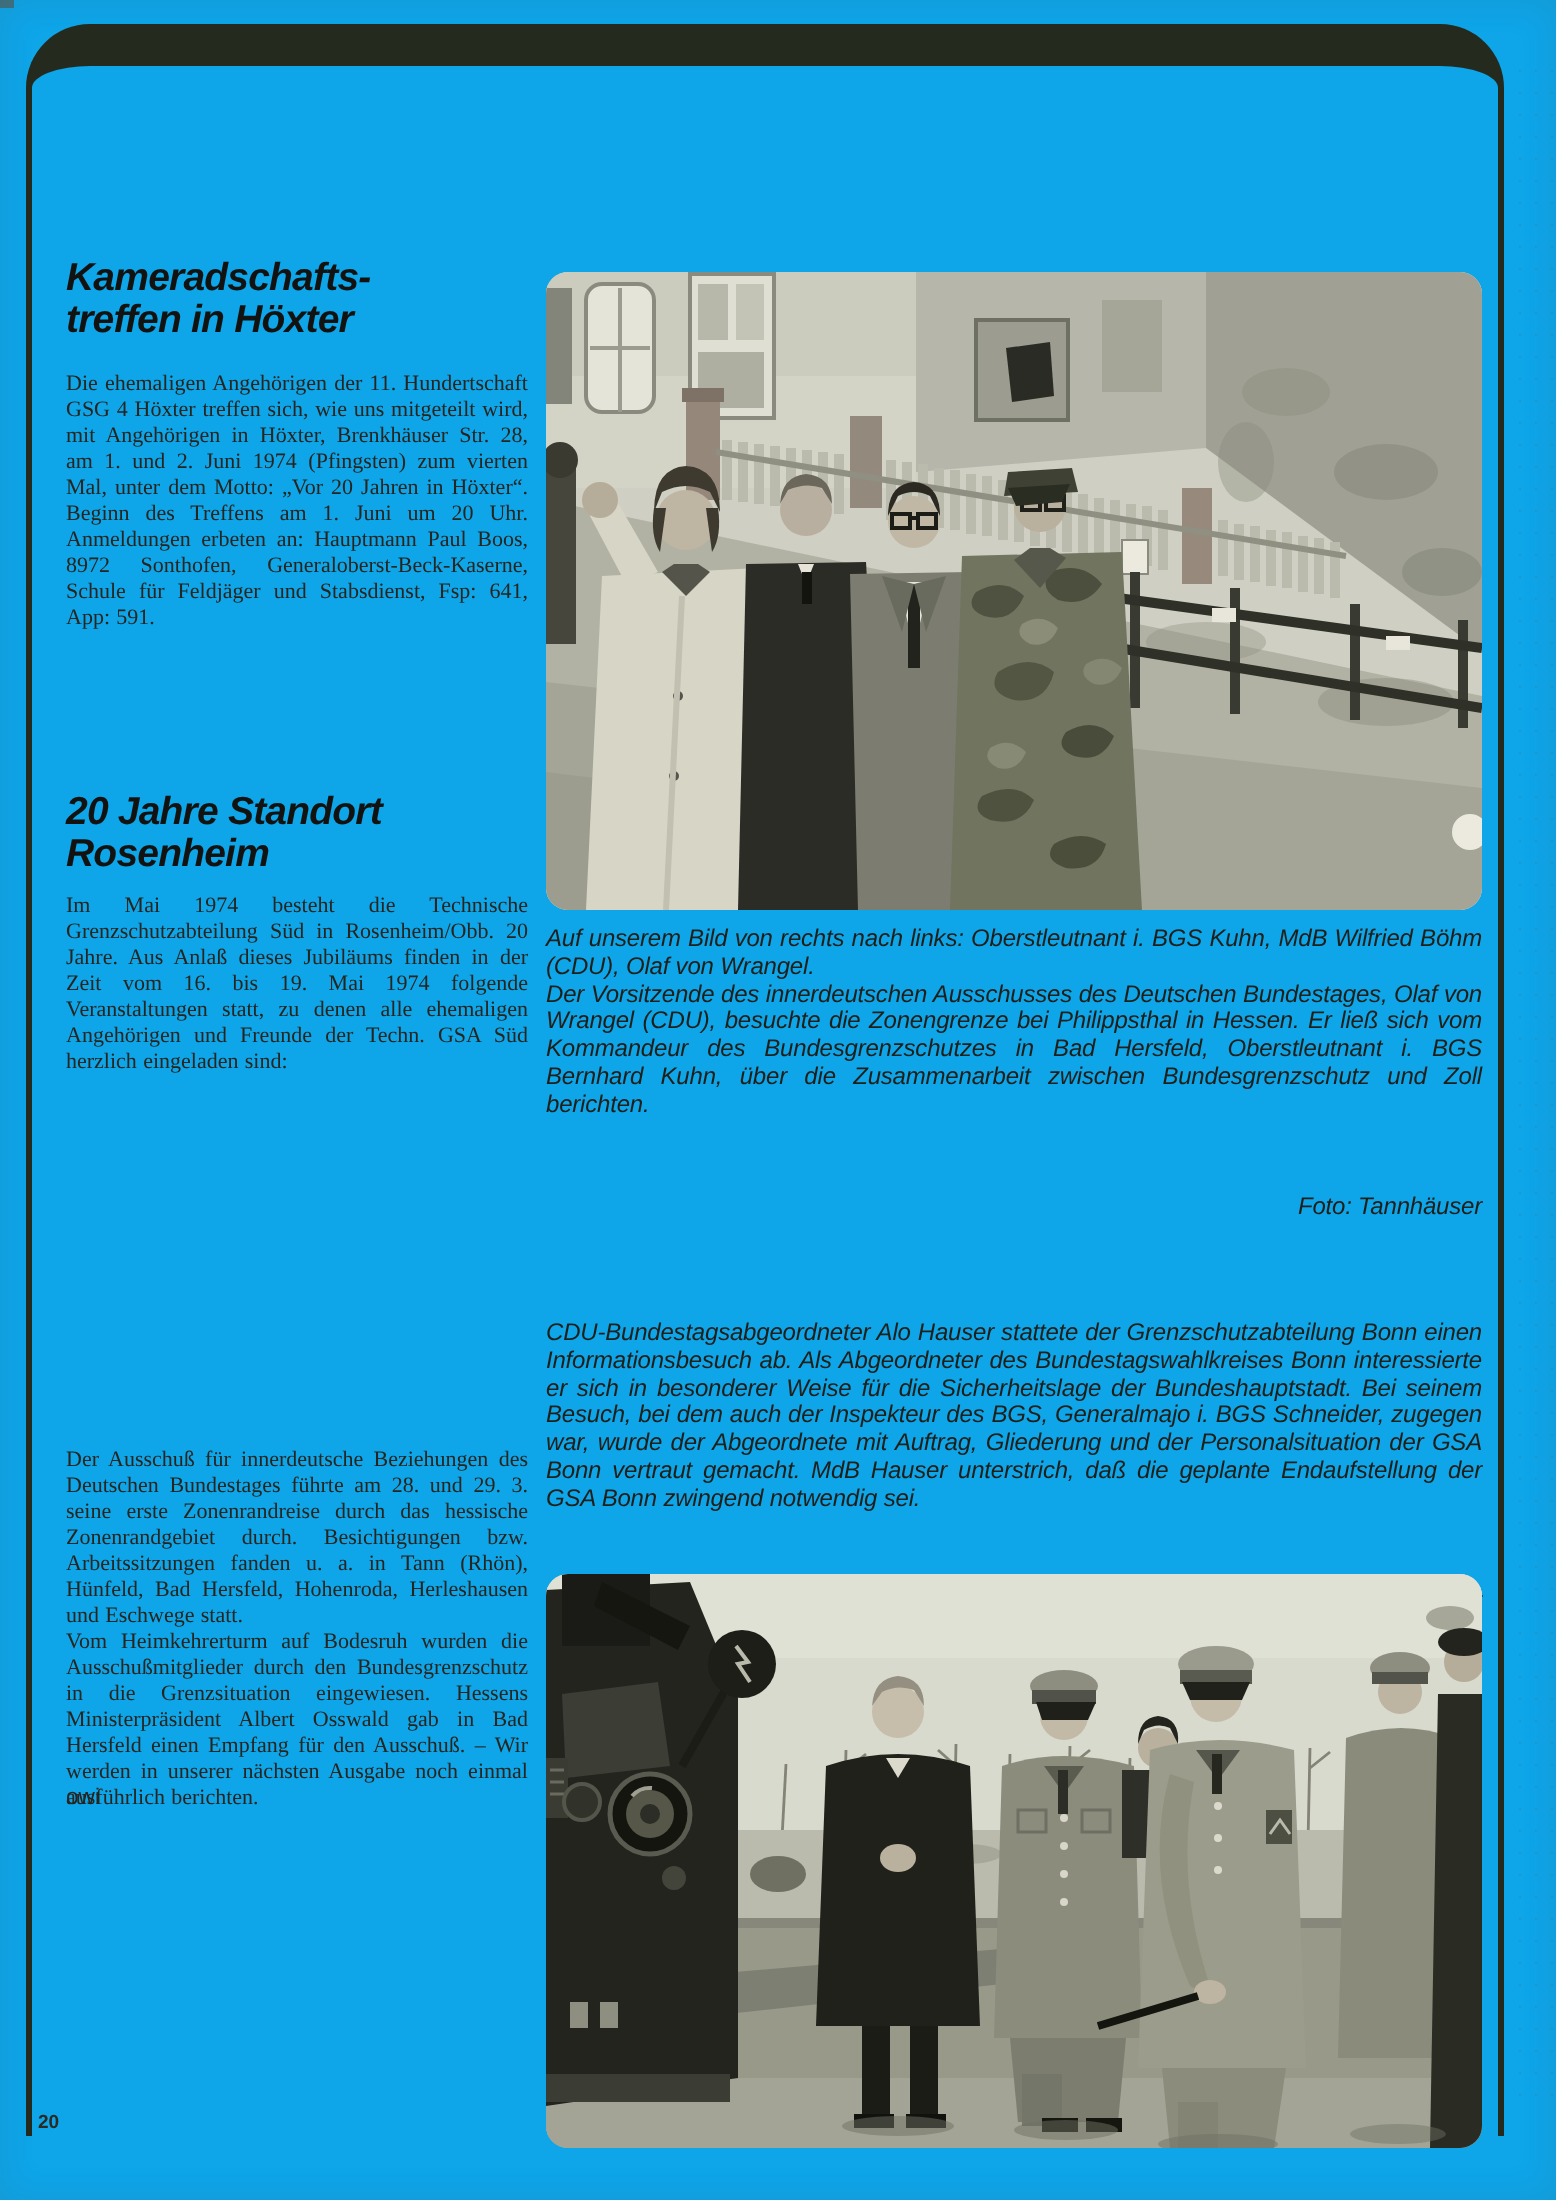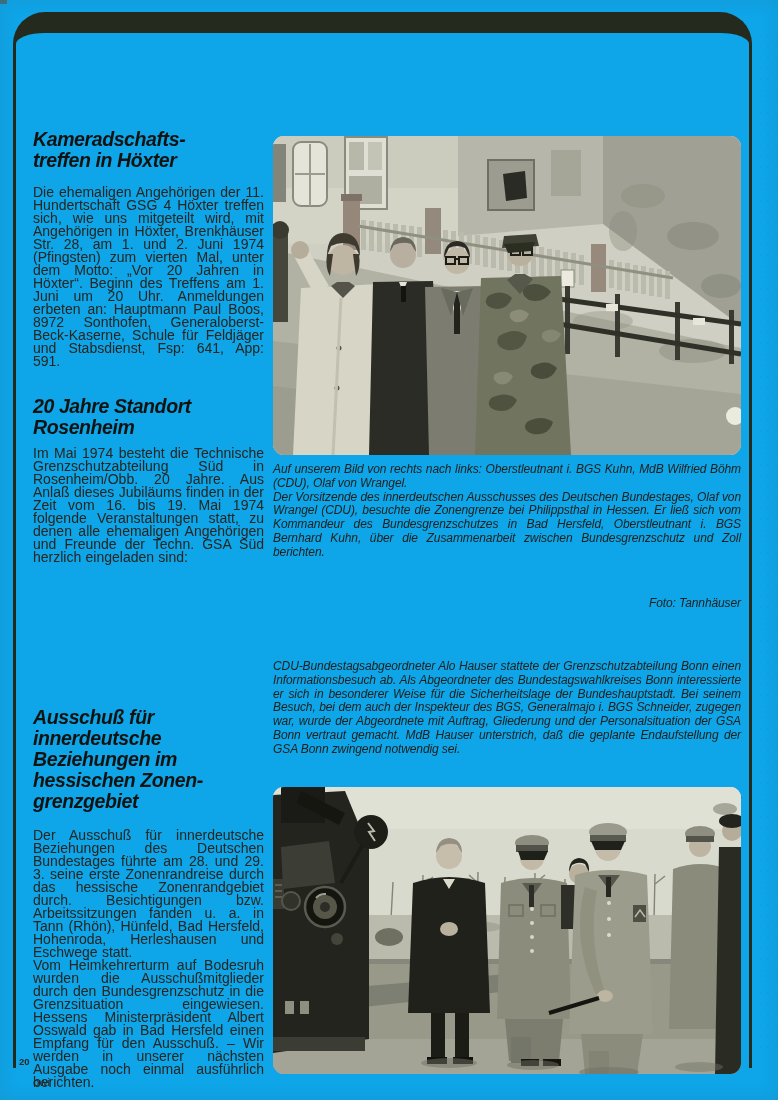--- a/index.html
+++ b/index.html
@@ -23,22 +23,22 @@
   
   .article{position:absolute;left:33px;width:231px;}
   .article-1{top:129px;}
   .article-2{top:396px;}
   .article-3{top:707px;}
   .headline{
     margin:0;font-size:19.5px;line-height:21px;font-weight:700;font-style:italic;
     letter-spacing:-.4px;color:#121310;white-space:pre-line;
   }
   .body-text{
-    margin-top:15px;font-size:14px;line-height:13px;color:#26251f;
-    text-align:justify;word-spacing:.4px;hyphens:auto;
+    margin-top:15px;font-size:11px;line-height:13px;color:#26251f;
+    text-align:justify;word-spacing:.4px;hyphens:auto;font-family:Liberation Serif, serif;
   }
   .body-text p{margin:0;}
   .article-2 .body-text{margin-top:9px;}
   .article-3 .body-text{margin-top:17px;}
   .author-line{
     text-align:left;font-size:11.3px;line-height:13px;color:#26251f;margin-top:-13px;
   }
   .page-number{
     position:absolute;left:19px;top:1056px;font-size:9.5px;font-weight:700;color:#2b2a23;
   }
@@ -78,25 +78,20 @@
 
   <section class="article article-2">
     <h2 class="headline">20 Jahre Standort
 Rosenheim</h2>
     <div class="body-text">
         <p>Im Mai 1974 besteht die Technische Grenzschutzabteilung Süd in Rosenheim/Obb. 20 Jahre. Aus Anlaß dieses Jubiläums finden in der Zeit vom 16. bis 19. Mai 1974 folgende Veranstaltungen statt, zu denen alle ehemaligen Angehörigen und Freunde der Techn. GSA Süd herzlich eingeladen sind:</p>
       </div>
   </section>
 
   <section class="article article-3">
-    <h2 class="headline">Ausschuß für
-innerdeutsche
-Beziehungen im
-hessischen Zonen-
-grenzgebiet</h2>
     <div class="body-text">
         <p>Der Ausschuß für innerdeutsche Beziehungen des Deutschen Bundestages führte am 28. und 29. 3. seine erste Zonenrandreise durch das hessische Zonenrandgebiet durch. Besichtigungen bzw. Arbeitssitzungen fanden u. a. in Tann (Rhön), Hünfeld, Bad Hersfeld, Hohenroda, Herleshausen und Eschwege statt.</p>
         <p>Vom Heimkehrerturm auf Bodesruh wurden die Ausschußmitglieder durch den Bundesgrenzschutz in die Grenzsituation eingewiesen. Hessens Ministerpräsident Albert Osswald gab in Bad Hersfeld einen Empfang für den Ausschuß. – Wir werden in unserer nächsten Ausgabe noch einmal ausführlich berichten.</p>
       </div>
     <div class="author-line">owi</div>
   </section>
 
   <div class="page-number">20</div>
 
   <figure class="photo photo-top" role="img" aria-label="Vier Männer an der Zonengrenze bei Philippsthal vor einem Haus mit Lattenzaun und Geländer">

